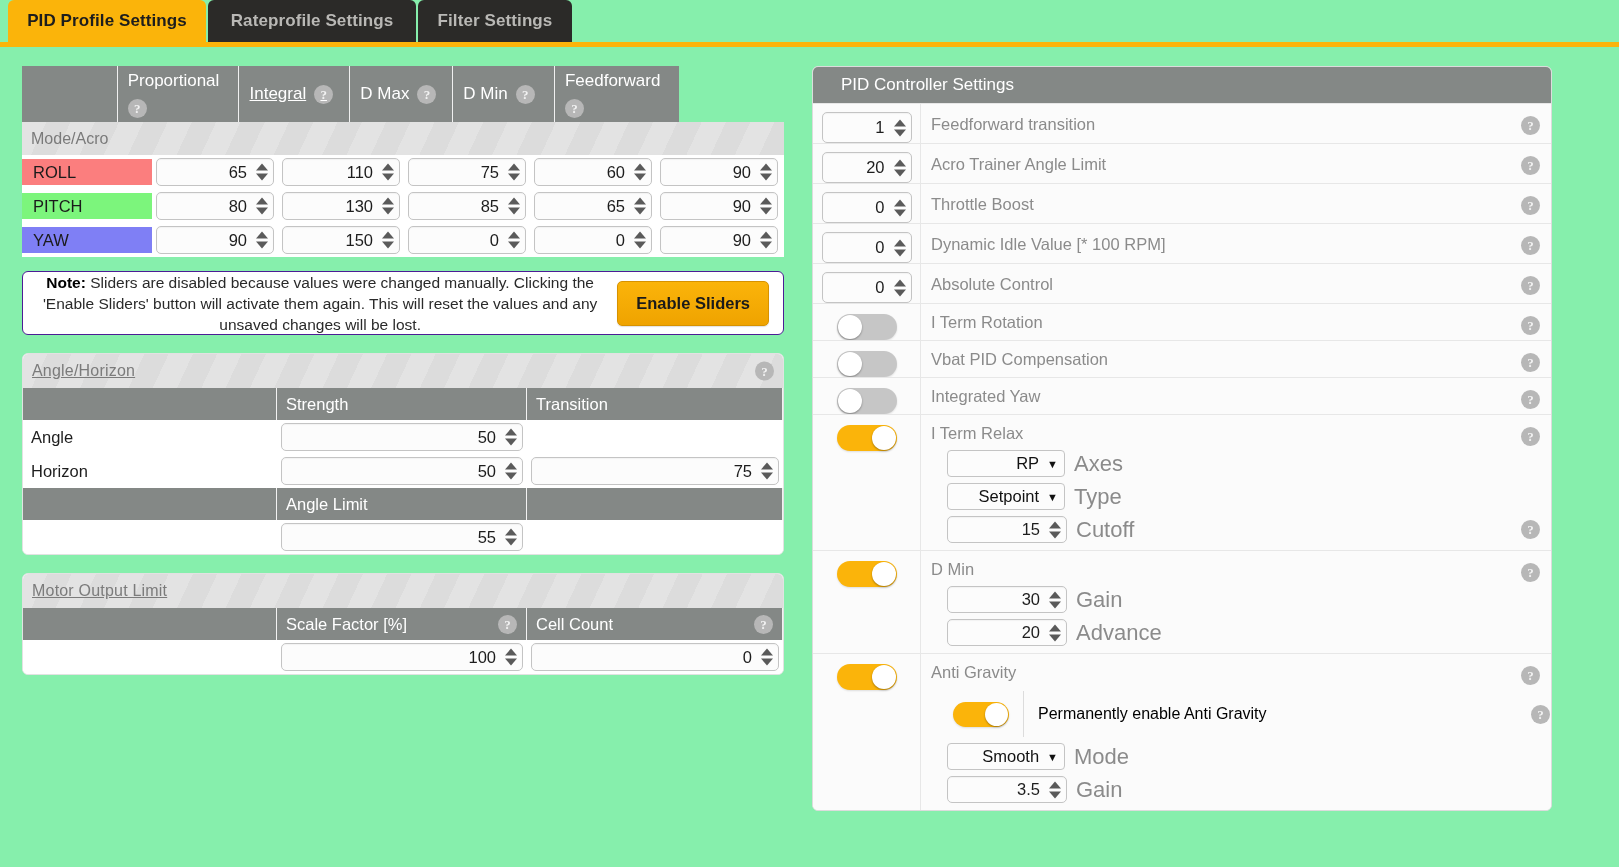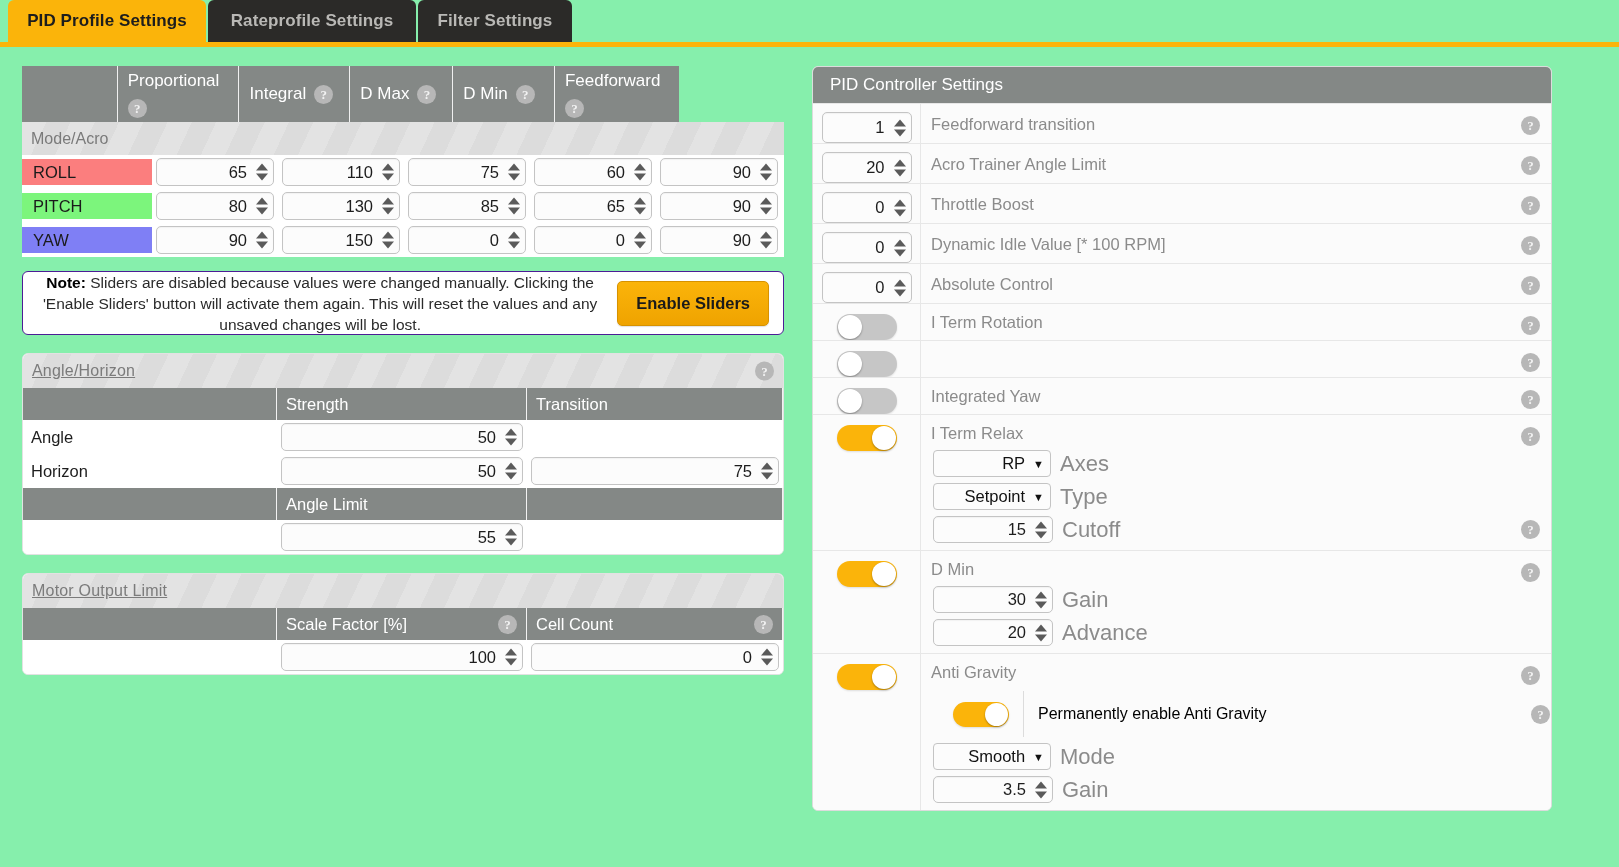--- a/index.html
+++ b/index.html
@@ -139,30 +139,30 @@
   .ah-lbl { width:254px; padding-left:8px; font-size:16.5px; color:#1d1d1d; }
   .ah-cell { width:250px; padding:0 4px; }
   .ah-cell3 { width:256px; padding:0 4px; }
   .ah-cell .numinput, .ah-cell3 .numinput { height:28px; }
 
   
   #right { left:812px; top:66px; width:740px; }
   .rpanel { border:1px solid #dcdcdc; border-radius:6px; overflow:hidden; background:#fff; }
   .rpanel-hdr {
     background:#848886; color:#fff; font-size:17px; height:36px;
-    display:flex; align-items:center; padding-left:17px;
+    display:flex; align-items:center; padding-left:28px;
   }
   .rrow { display:flex; align-items:stretch; border-top:1px solid #e7e7e7; background:#fbfbfb; position:relative; }
   .rrow:first-of-type { border-top:none; }
   .rctl { width:108px; flex:none; display:flex; align-items:flex-start; justify-content:center;
           padding-top:8px; border-right:1px solid #e7e7e7; }
   .rbody { flex:1; display:flex; flex-direction:column; justify-content:center; padding:7px 0 7px 10px; position:relative; }
   .rlabel { font-size:16.5px; color:#8b8b8b; line-height:22px; }
   .rhelp { position:absolute; right:11px; top:12px; }
-  .subline { display:flex; align-items:center; gap:9px; margin-top:6px; margin-left:2px; position:relative; }
+  .subline { display:flex; align-items:center; gap:9px; margin-top:6px; margin-left:16px; position:relative; }
   .subline .sublbl { font-size:22px; color:#8b8b8b; }
   .sub-num { width:120px; height:27px; }
   .sub-sel { width:118px; height:27px; }
   .rctl .numinput { width:90px; height:31px; }
   .perm-wrap { display:flex; align-items:center; gap:0; margin-top:8px; margin-left:22px; position:relative; }
   .perm-sep { width:1px; height:46px; background:#dcdcdc; margin:0 14px; }
 </style>
 </head>
 <body>
 
@@ -186,21 +186,21 @@
     <table class="pidtable">
       <tbody>
           <tr class="hdrrow">
         <td style="width:130px;"></td>
         <td style="width:126px;">
           <div class="hdrcell-in">
             <span>Proportional</span>
             <span class="qmark">?</span>
           </div>
         </td>
-        <td style="width:126px;">
+        <td style="width:126px;text-decoration:underline;">
           <div class="hdrcell-in">
             <span>Integral</span>
             <span class="qmark">?</span>
           </div>
         </td>
         <td style="width:126px;">
           <div class="hdrcell-in">
             <span>D Max</span>
             <span class="qmark">?</span>
           </div>
@@ -586,20 +586,21 @@
         </div>
       </div>
 
       <div class="rrow">
         <div class="rctl" style="padding-top:10px;">
           <div class="tgl">
               <span class="knob"></span>
             </div>
         </div>
         <div class="rbody">
+          <div class="rlabel">Vbat PID Compensation</div>
           <span class="qmark rhelp">?</span>
         </div>
       </div>
 
       <div class="rrow">
         <div class="rctl" style="padding-top:10px;">
           <div class="tgl">
               <span class="knob"></span>
             </div>
         </div>

